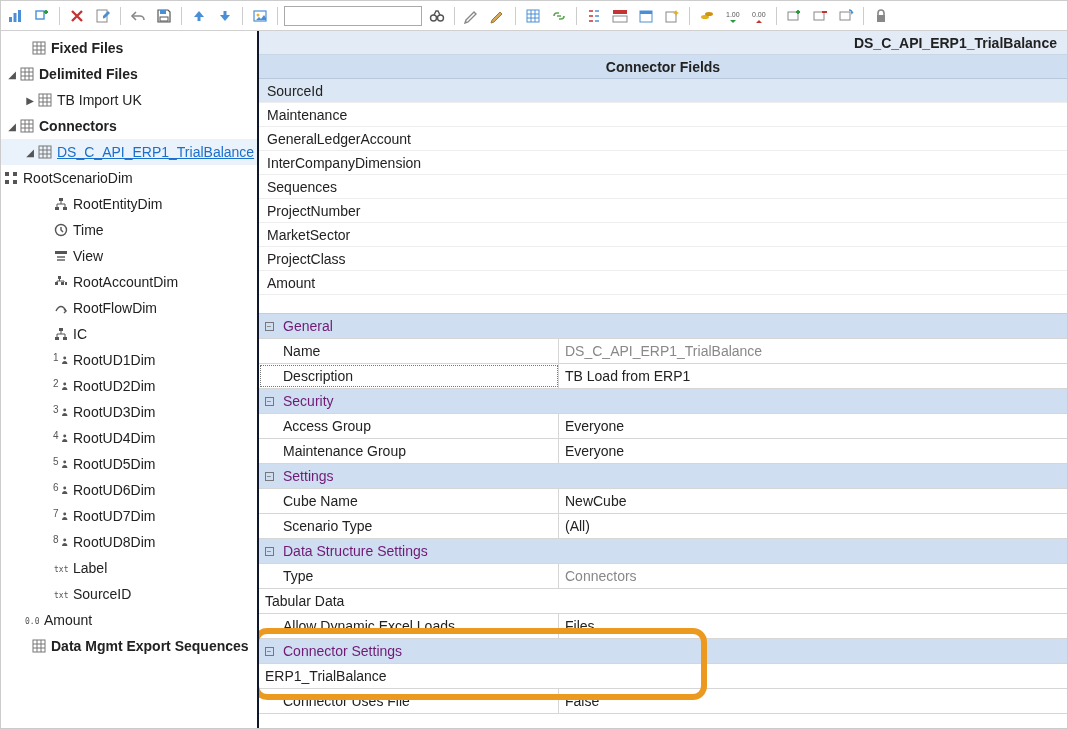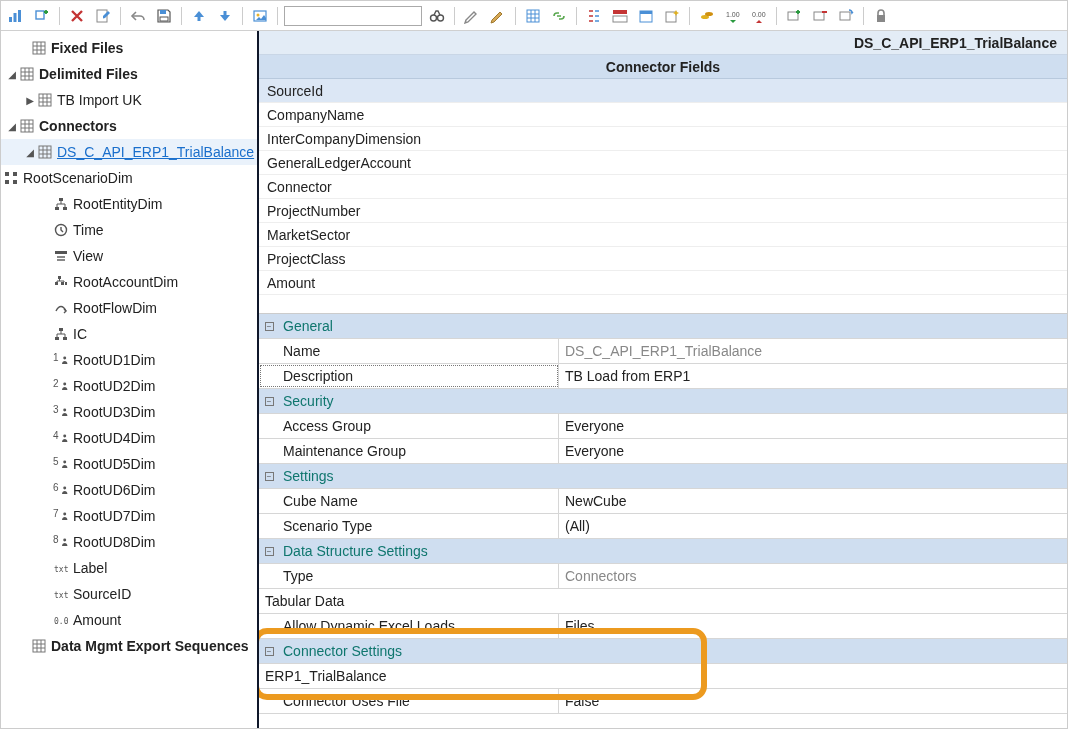--- a/index.html
+++ b/index.html
@@ -38,21 +38,21 @@
   .field-row.sel { background:#dce7f5; }
 
   .spacer-gap { height:18px; background:#fff; }
 
   .field-list-wrap { overflow:auto; }
 
   
   .propgrid { flex:1; overflow:auto; border-top:1px solid #ccc; position:relative; }
   .pg-row { display:flex; height:25px; border-bottom:1px solid #d6d6d6; }
   .pg-row.cat { background:#cfdef0; }
-  .pg-row.cat .pg-label { color:#0f766e; font-size:14px; }
+  .pg-row.cat .pg-label { color:#701a75; font-size:14px; }
   .pg-toggle { width:20px; display:flex; align-items:center; justify-content:center; color:#555; cursor:pointer; }
   .pg-toggle .sq { width:9px; height:9px; border:1px solid #777; font-size:8px; line-height:7px; text-align:center; color:#555; }
   .pg-label { flex:0 0 300px; display:flex; align-items:center; padding-left:4px; font-size:14px; }
   .pg-row.prop .pg-label { padding-left:24px; border-right:1px solid #d6d6d6; }
   .pg-value { flex:1; display:flex; align-items:center; padding:0 6px; font-size:14px; }
   .pg-value.dim { color:#888; }
   .pg-row.prop.sel .pg-label { background:#fff; outline:1px dotted #777; outline-offset:-2px; }
 
   
   .highlight { position:absolute; border:6px solid #ec9a1f; border-radius:14px; pointer-events:none; }
@@ -443,21 +443,21 @@
             <span class="tree-label">Label</span>
           </div>
           <div class="tree-item" style="padding-left: 50px;">
             <span class="tree-icon">
               <svg viewBox="0 0 14 14">
                 <text x="0" y="11" font-size="8" fill="#555" font-family="monospace">txt</text>
               </svg>
             </span>
             <span class="tree-label">SourceID</span>
           </div>
-          <div class="tree-item" style="padding-left: 50px; text-align: center;">
+          <div class="tree-item" style="padding-left: 21px; text-align: center;">
             <span class="tree-icon">
               <svg viewBox="0 0 14 14">
                 <text x="0" y="11" font-size="8" fill="#555" font-family="monospace">0.0</text>
               </svg>
             </span>
             <span class="tree-label">Amount</span>
           </div>
         </div>
       <div class="tree-item" style="padding-left:18px">
         <span class="tree-arrow"></span>
@@ -469,24 +469,24 @@
           </span>
         <span class="tree-label bold">Data Mgmt Export Sequences</span>
       </div>
     </div>
 
     <div class="right-pane">
       <div class="title-bar">DS_C_API_ERP1_TrialBalance</div>
       <div class="sub-title">Connector Fields</div>
       <div class="fields-list field-list-wrap" id="fields-list">
           <div class="field-row sel">SourceId</div>
-          <div class="field-row">CompanyName</div>
+          <div class="field-row">Maintenance</div>
+          <div class="field-row">GeneralLedgerAccount</div>
           <div class="field-row">InterCompanyDimension</div>
-          <div class="field-row">GeneralLedgerAccount</div>
-          <div class="field-row">Connector</div>
+          <div class="field-row">Sequences</div>
           <div class="field-row">ProjectNumber</div>
           <div class="field-row">MarketSector</div>
           <div class="field-row">ProjectClass</div>
           <div class="field-row">Amount</div>
         </div>
       <div class="spacer-gap"></div>
 
       <div class="propgrid">
 
         <div class="pg-row cat">

